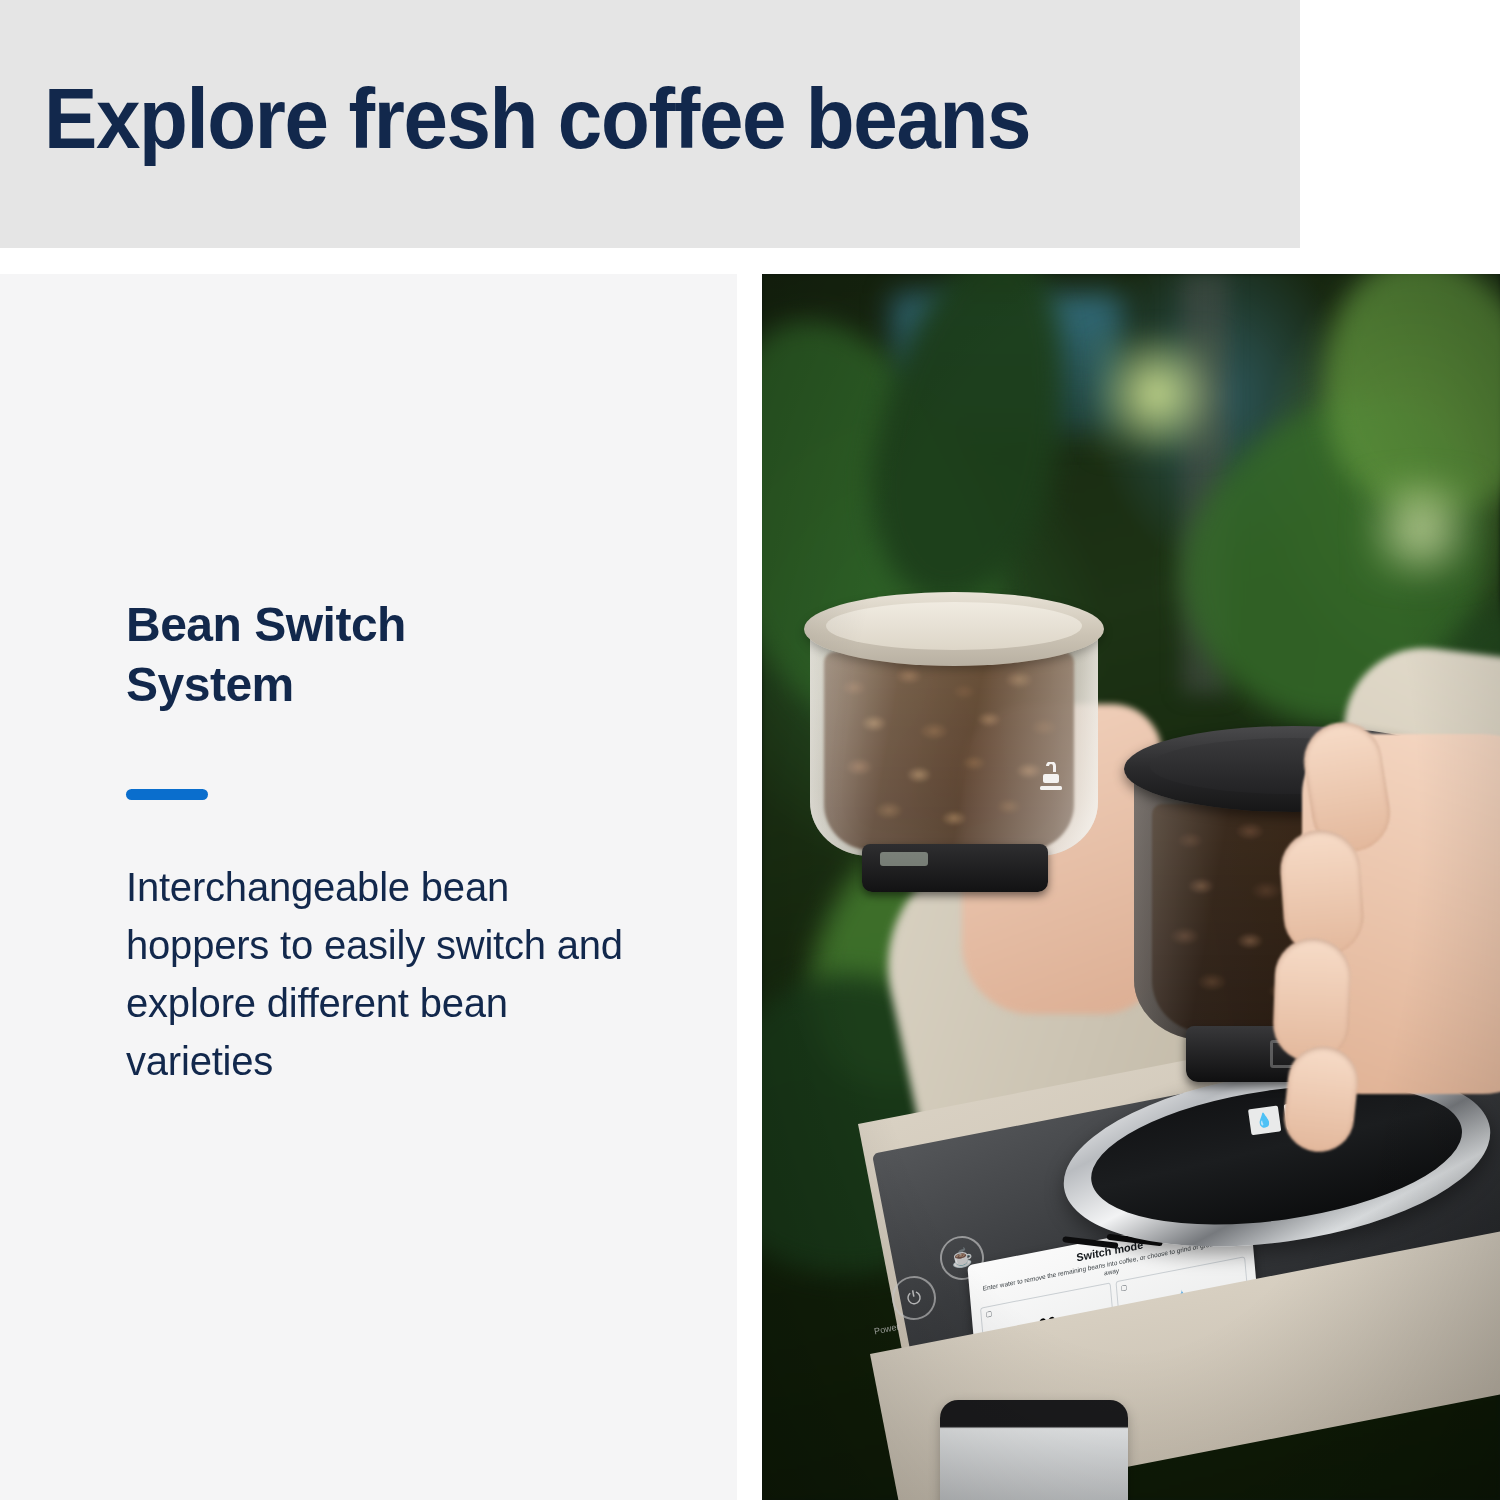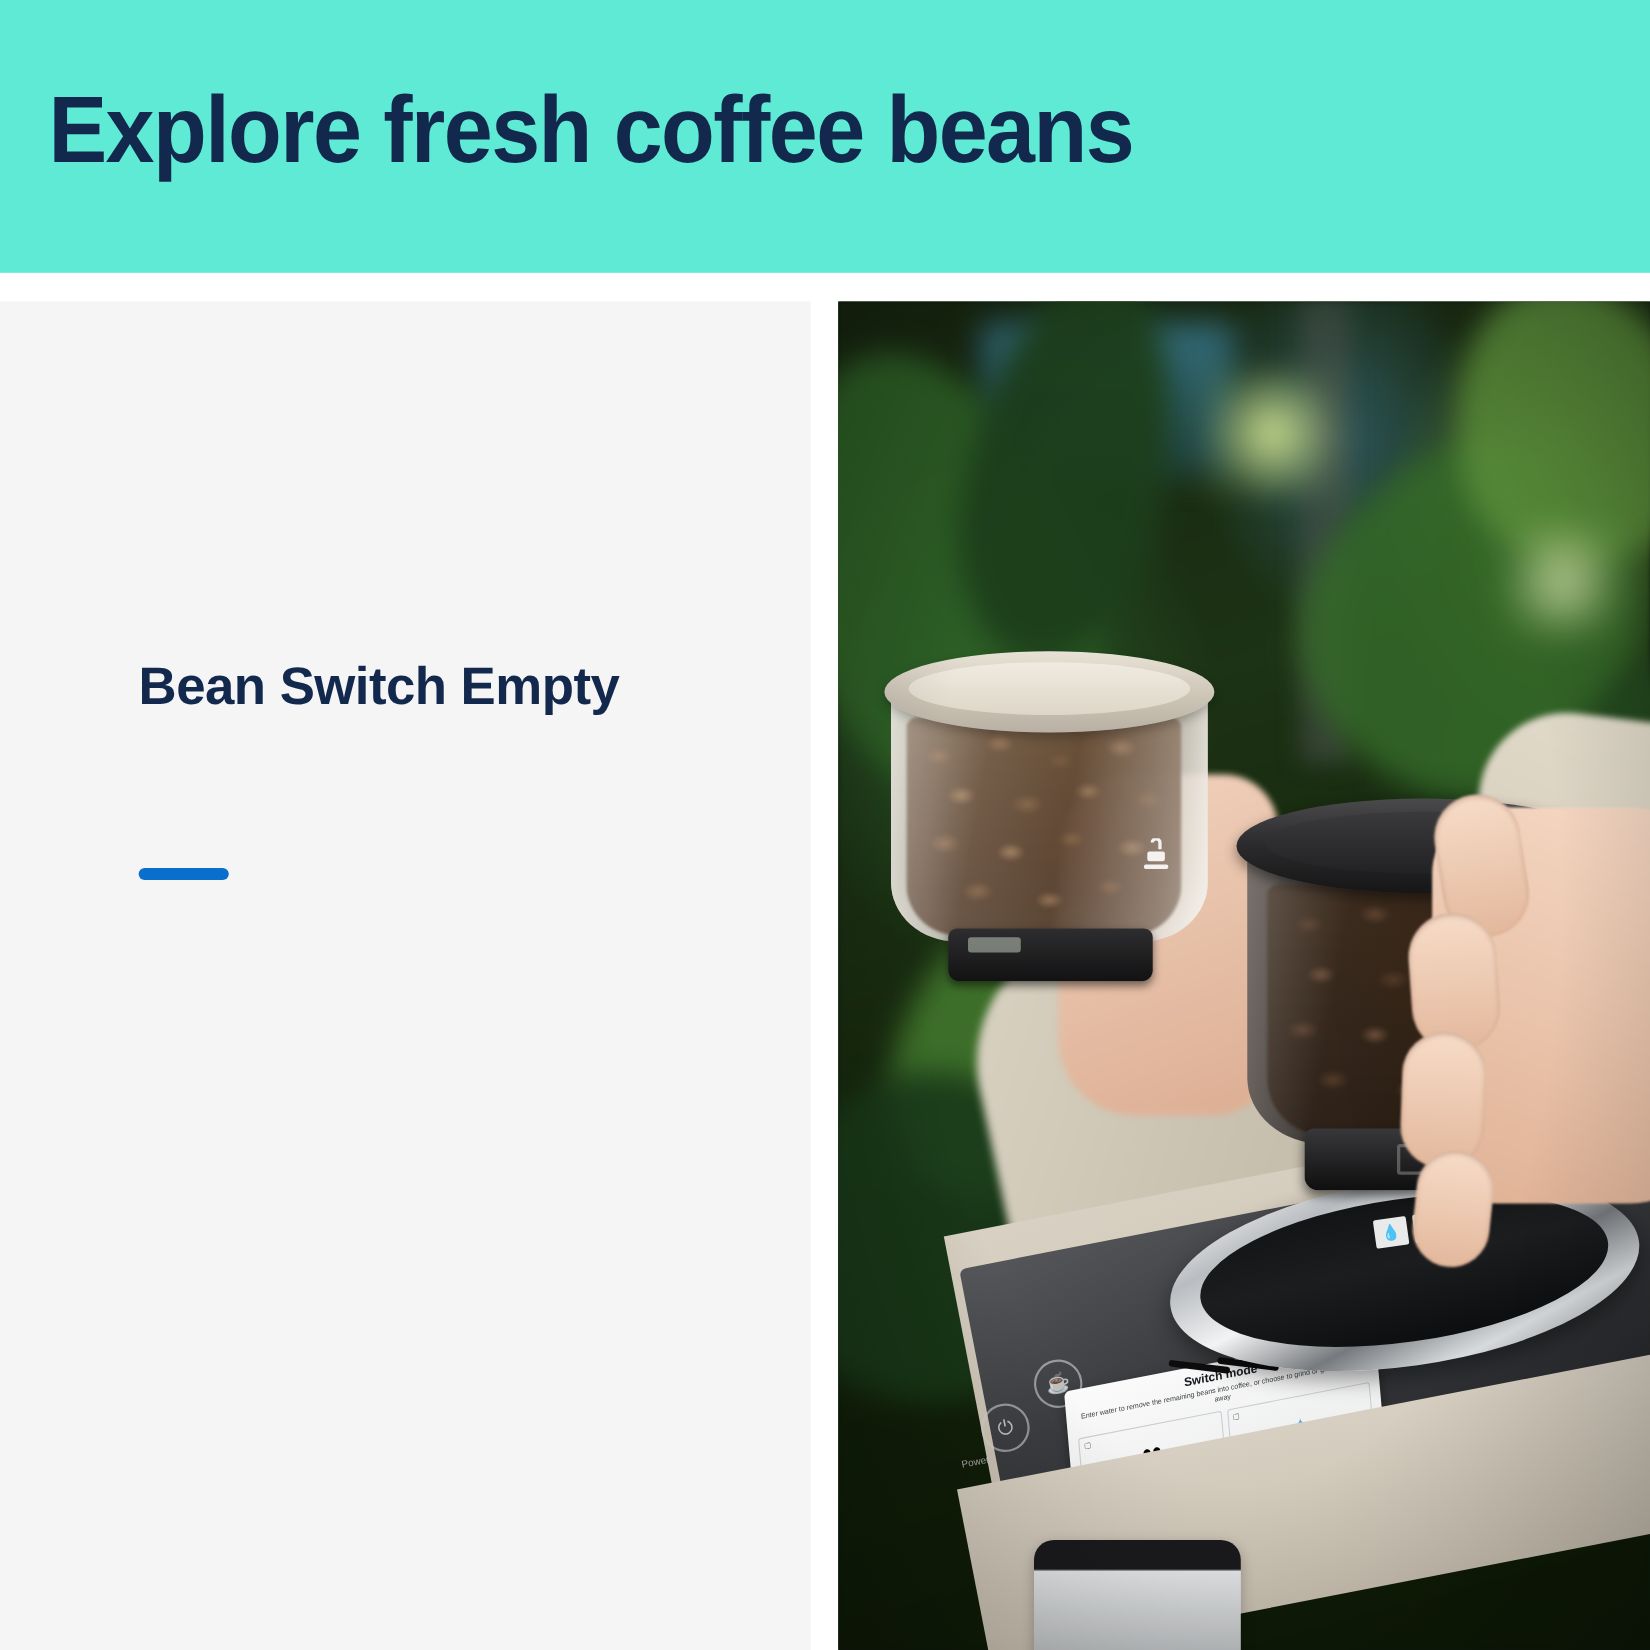--- a/index.html
+++ b/index.html
@@ -6,22 +6,22 @@
   html,body { width:1500px; height:1500px; }
   body {
     background:#ffffff;
     font-family:"Liberation Sans", sans-serif;
     overflow:hidden;
   }
   .page { position:relative; width:1500px; height:1500px; background:#ffffff; }
 
   
   .header {
-    position:absolute; left:0; top:0; width:1500px; height:248px;
-    background:#5eead4;
+    position:absolute; left:0; top:0; width:1300px; height:248px;
+    background:#e5e5e5;
     text-decoration:underline;
   }
   .header-title {
     position:absolute; left:44px; top:72px;
     font-size:86px; line-height:92px;
     font-weight:700;
     letter-spacing:-1.5px;
     color:#12284c;
     font-family:"Liberation Sans", sans-serif;
     transform:scaleX(0.93);
@@ -383,22 +383,23 @@
 </head>
 <body>
 
 <div class="page">
 
   <div class="header">
     <div class="header-title">Explore fresh coffee beans</div>
   </div>
 
   <div class="left-panel">
-    <div class="subtitle">Bean Switch Empty</div>
+    <div class="subtitle">Bean Switch System</div>
     <div class="accent-bar"></div>
+    <div class="body-text">Interchangeable bean hoppers to easily switch and explore different bean varieties</div>
 
   </div>
 
   <div class="photo">
 
     <div class="bg-base"></div>
     <div class="window-pane"></div>
     <div class="window-mullion"></div>
     <div class="leaf l1"></div>
     <div class="leaf l2"></div>

